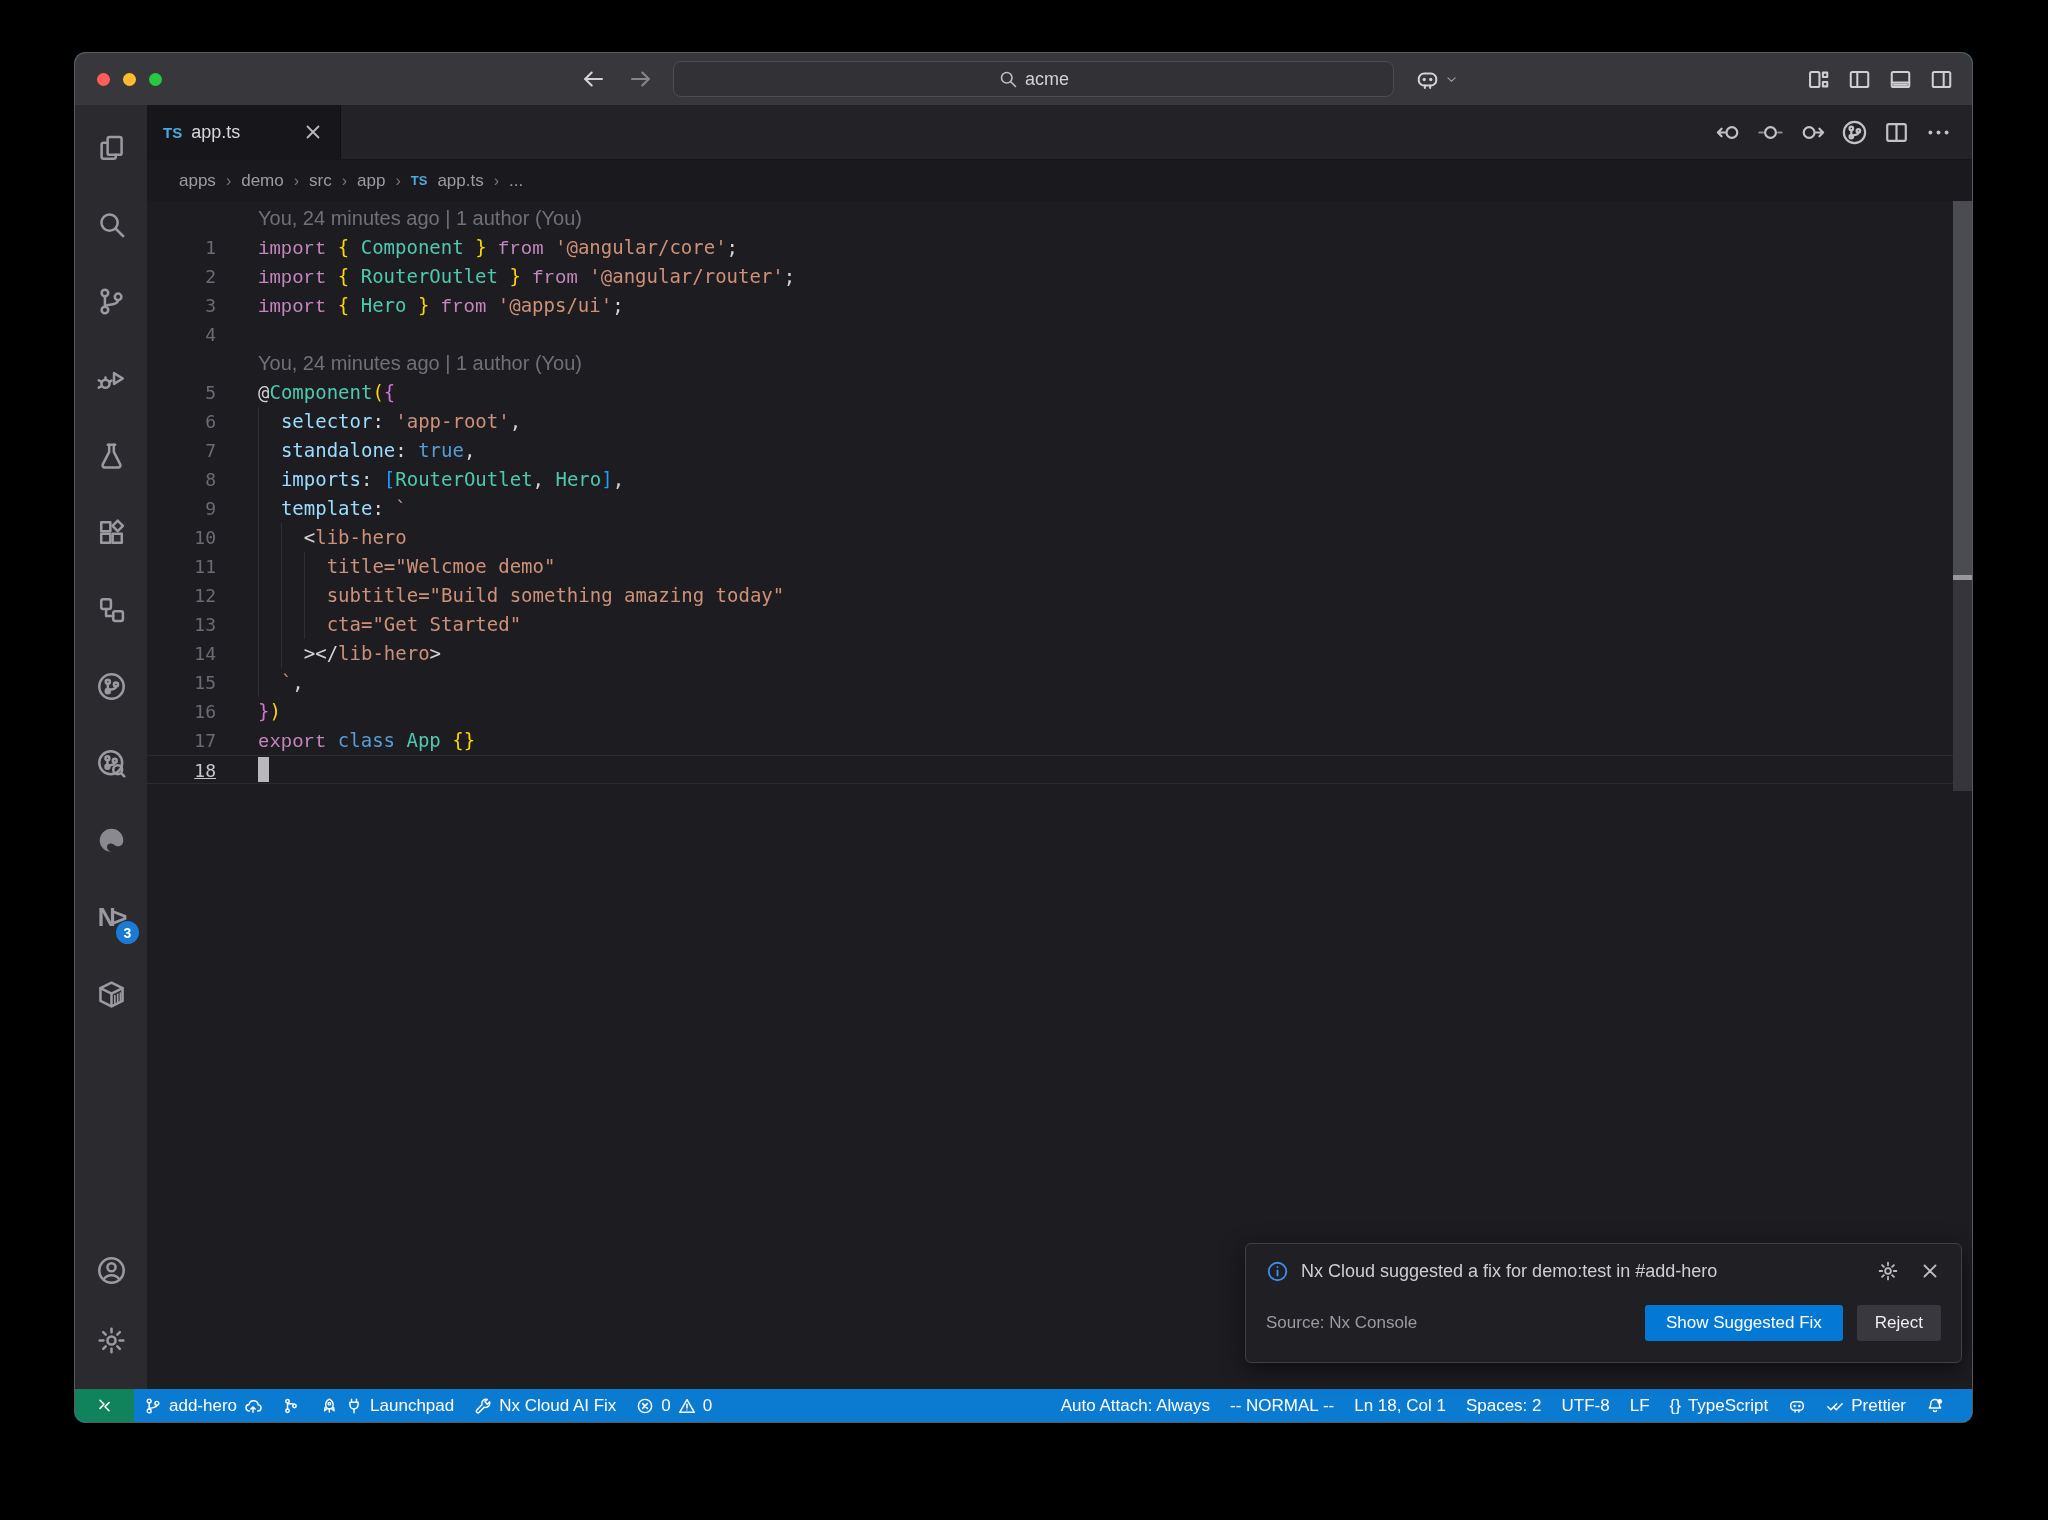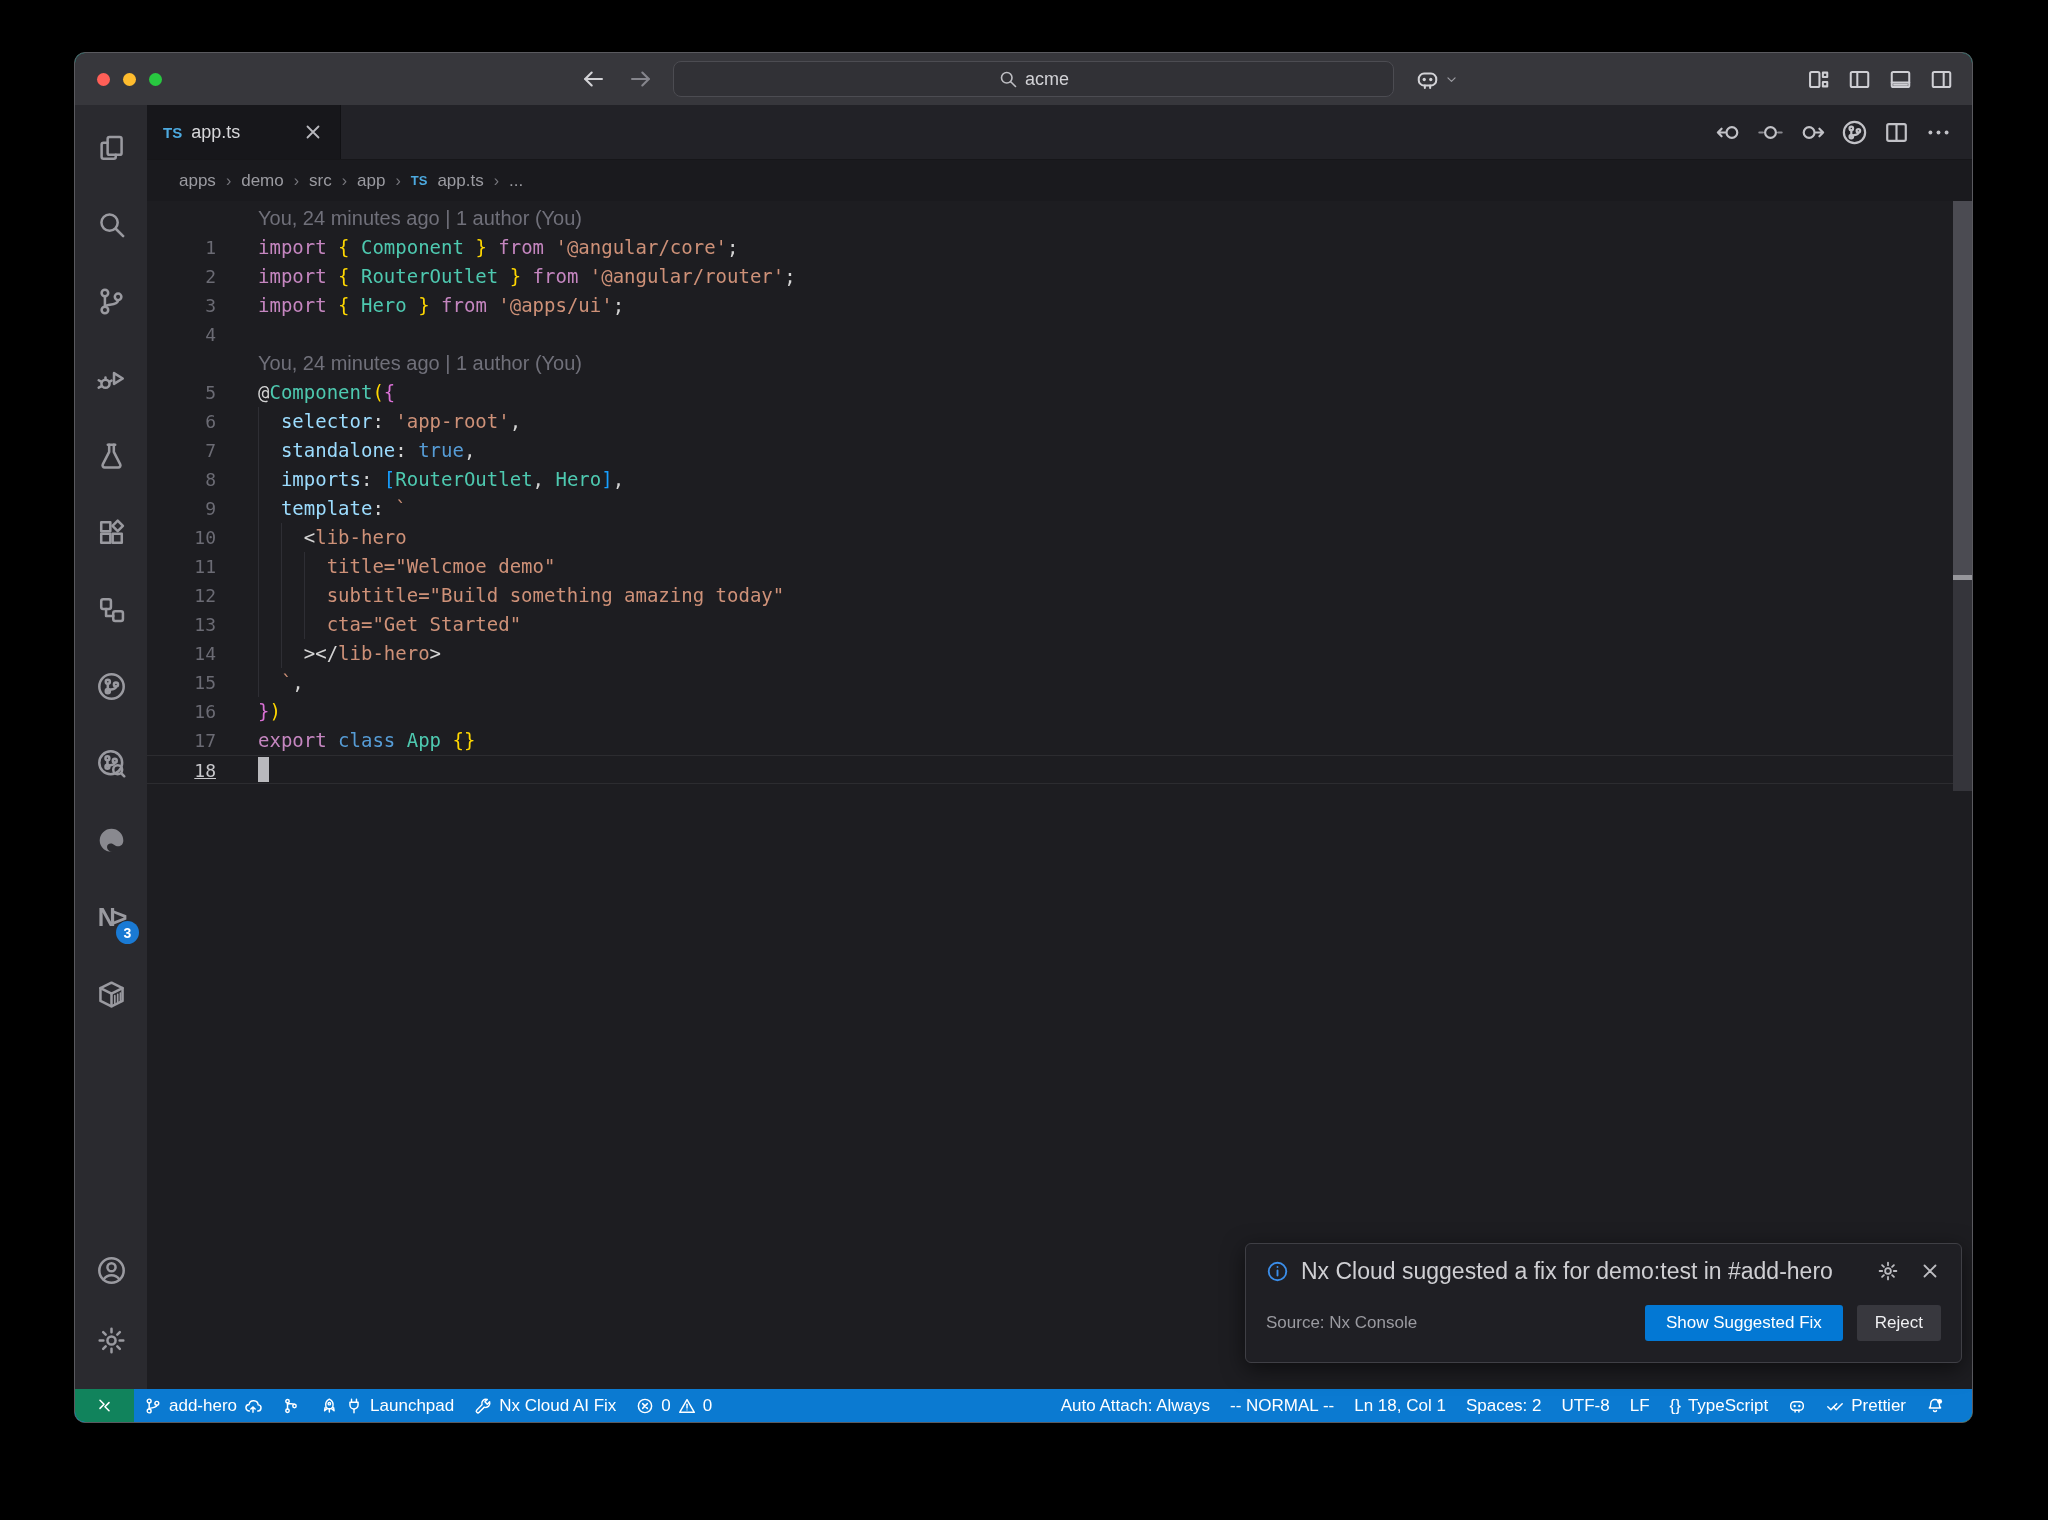--- a/index.html
+++ b/index.html
@@ -62,21 +62,21 @@
   .code-area { flex:1; background:#1d1d21; position:relative; overflow:hidden; padding-top:3px;
                font-family:"DejaVu Sans Mono","Liberation Mono",monospace; font-size:19px; }
   .crow { height:29px; line-height:29px; display:flex; position:relative; white-space:pre; }
   .crow.cursor-line { border-top:1px solid rgba(255,255,255,.07); border-bottom:1px solid rgba(255,255,255,.07); }
   .gut { width:69px; flex:0 0 auto; text-align:right; color:#6b6b74; font-size:18px; }
   .crow.cursor-line .gut { color:#c8c8cc;text-decoration:underline; }
   .ctext { padding-left:42px; position:relative; }
   .ann { color:#70707a; font-size:20px; font-family:"Liberation Sans","DejaVu Sans",sans-serif; padding-left:111px; }
   .iguide { position:absolute; top:0; bottom:0; width:1px; background:#2e2e34; }
   .cursor-block { display:inline-block; width:11px; height:25px; background:#b9b9bd; vertical-align:middle; margin-top:-4px; }
-  .tk-k{color:var(--tk-k);} .tk-k2{color:var(--tk-k2);} .tk-ty{color:var(--tk-ty);}
+  .tk-k{color:var(--tk-k);font-family:Liberation Mono, monospace;} .tk-k2{color:var(--tk-k2);} .tk-ty{color:var(--tk-ty);}
   .tk-pr{color:var(--tk-pr);} .tk-s{color:var(--tk-s);} .tk-p{color:var(--tk-p);}
   .tk-b1{color:var(--tk-b1);} .tk-b2{color:var(--tk-b2);} .tk-b3{color:var(--tk-b3);}
   .scrollbar { position:absolute; top:0; right:0; width:19px; bottom:0; }
   .sb-a { position:absolute; top:0; right:0; width:19px; height:374px; background:#4b4b52; }
   .sb-mark { position:absolute; top:374px; right:0; width:19px; height:5px; background:#97979c; }
   .sb-b { position:absolute; top:379px; right:0; width:19px; height:211px; background:#35353b; }
 
   
   .statusbar { height:33px; background:var(--c-status); display:flex; align-items:stretch; color:#fff; font-size:17px; flex:0 0 auto; }
   .remote-btn { width:59px; background:var(--c-remote); display:flex; align-items:center; justify-content:center; border-bottom-left-radius:10px; }
@@ -86,21 +86,21 @@
   .sb-item { display:flex; align-items:center; gap:7px; padding:0 10px; cursor:pointer;text-align:center; }
   .sb-item .ic { width:18px; height:18px; }
   .sb-text {}
 
   
   .toast { position:absolute; left:1245px; top:1243px; width:717px; height:120px;
            background:#1f1f24; border:1px solid #3f3f45; border-radius:6px;
            box-shadow:0 6px 22px rgba(0,0,0,.55); z-index:50; display:flex; flex-direction:column; }
   .toast-head { height:54px; display:flex; align-items:center; padding:0 20px; gap:12px; }
   .toast-head .info { width:23px; height:23px; color:var(--c-info); flex:0 0 auto; }
-  .toast-title { color:#cfcfd3; font-size:23px; flex:1; white-space:nowrap; overflow:hidden; }
+  .toast-title { color:#cfcfd3; font-size:18px; flex:1; white-space:nowrap; overflow:hidden; }
   .toast-acts { display:flex; gap:20px; color:#bcbcc1; }
   .toast-acts .ic { width:22px; height:22px; }
   .toast-foot { flex:1; display:flex; align-items:center; padding:0 20px 14px 20px; }
   .toast-src { color:#9a9aa0; font-size:17px; }
   .toast-btns { margin-left:auto; display:flex; gap:14px; }
   .btn { height:36px; display:flex; align-items:center; border-radius:3px; font-size:17px; cursor:pointer; }
   .btn.primary { background:var(--c-primary); color:#fff; padding:0 21px; }
   .btn.secondary { background:#38383e; color:#f0f0f2; padding:8px 18px; }
 
   .ic { display:inline-block; }

